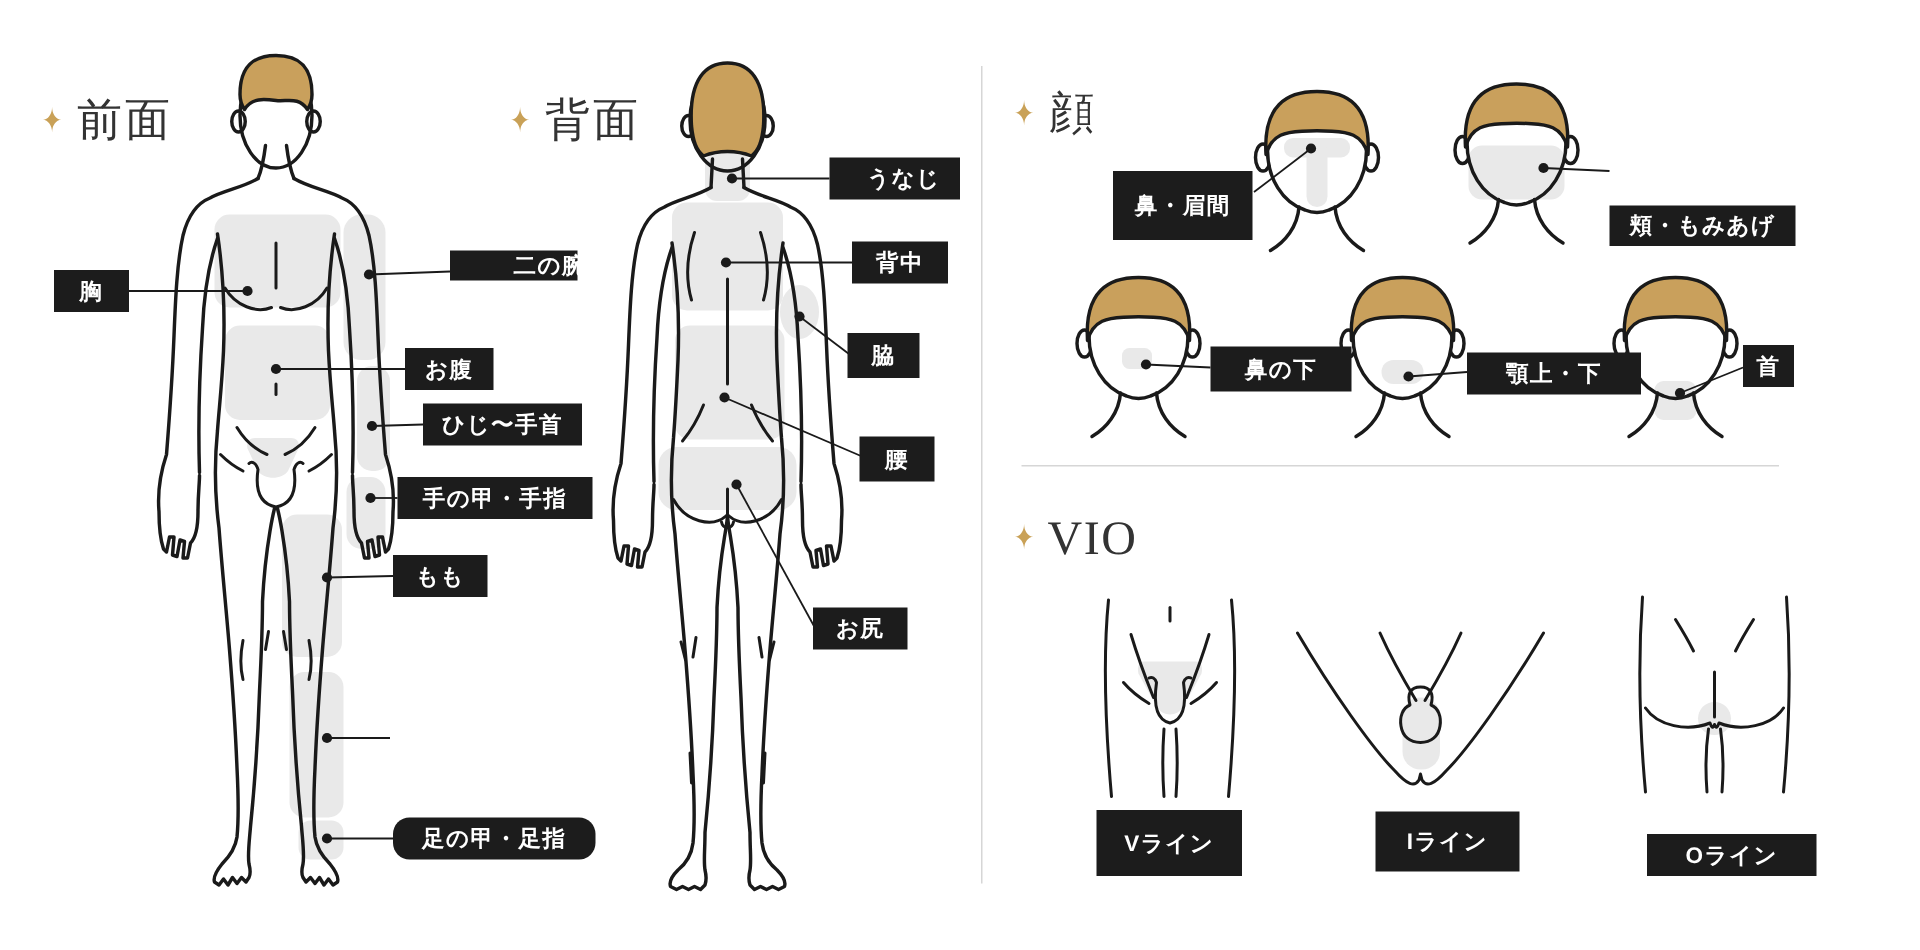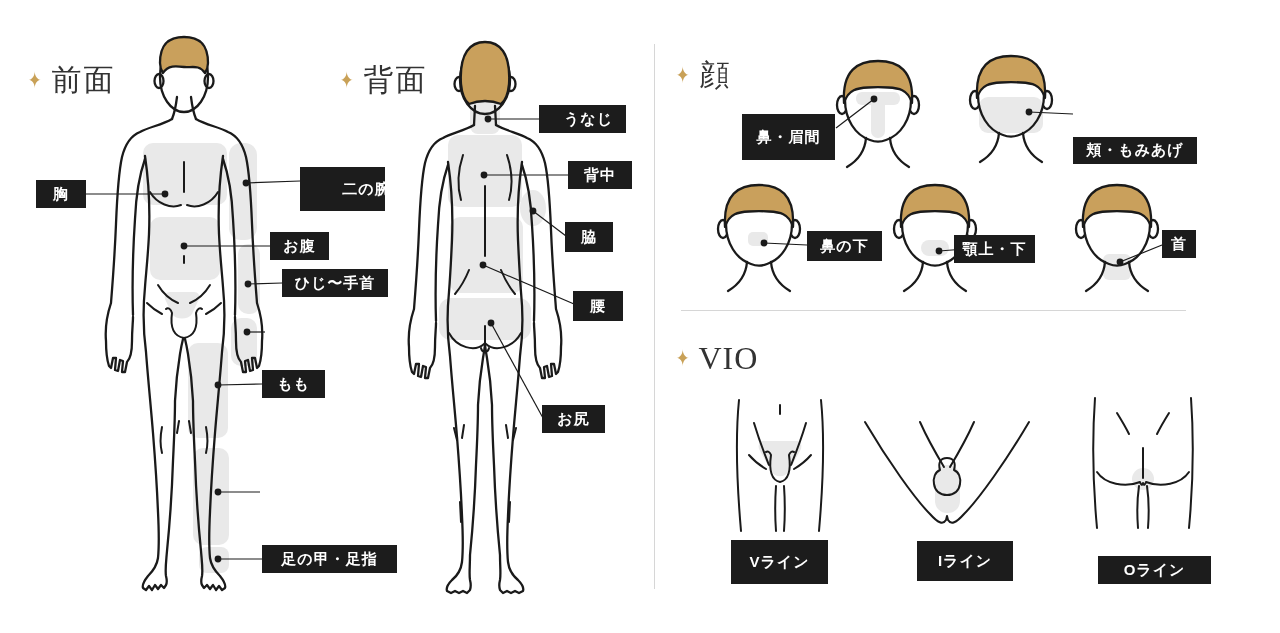--- a/index.html
+++ b/index.html
@@ -244,35 +244,36 @@
   <div class="section-title" style="left:676px;top:55px;">
     <span class="sparkle">✦</span>
     <span>顔</span>
   </div>
   <div class="section-title vio-title" style="left:676px;top:340px;">
     <span class="sparkle">✦</span>
     <span>VIO</span>
   </div>
 
   <div class="tag" style="left:36px;top:180px;width:50px;height:28px;">胸</div>
-  <div class="tag" style="left:300px;top:167px;width:85px;height:44px;padding-left:48px;">二の腕</div>
+  <div class="tag" style="left:300px;top:167px;width:85px;height:20px;padding-left:48px;">二の腕</div>
   <div class="tag" style="left:270px;top:232px;width:59px;height:28px;">お腹</div>
   <div class="tag" style="left:282px;top:269px;width:106px;height:28px;">ひじ〜手首</div>
+  <div class="tag" style="left:265px;top:318px;width:130px;height:28px;">手の甲・手指</div>
   <div class="tag" style="left:262px;top:370px;width:63px;height:28px;">もも</div>
-  <div class="tag" style="left:262px;top:545px;width:135px;height:28px;">足の甲・足指</div>
-
-  <div class="tag" style="left:539px;top:105px;width:87px;height:28px;padding-left:12px;">うなじ</div>
+  <div class="tag" style="left:262px;top:545px;width:135px;height:28px;border-radius:11px;">足の甲・足指</div>
+
+  <div class="tag" style="left:553px;top:105px;width:87px;height:28px;padding-left:12px;">うなじ</div>
   <div class="tag" style="left:568px;top:161px;width:64px;height:28px;">背中</div>
   <div class="tag" style="left:565px;top:222px;width:48px;height:30px;">脇</div>
   <div class="tag" style="left:573px;top:291px;width:50px;height:30px;">腰</div>
   <div class="tag" style="left:542px;top:405px;width:63px;height:28px;">お尻</div>
 
   <div class="tag" style="left:742px;top:114px;width:93px;height:46px;">鼻・眉間</div>
   <div class="tag" style="left:1073px;top:101px;width:124px;height:27px;margin-top:36px;">頬・もみあげ</div>
-  <div class="tag" style="left:807px;top:231px;width:75px;height:30px;">鼻の下</div>
-  <div class="tag" style="left:954px;top:235px;width:81px;height:28px;">顎上・下</div>
+  <div class="tag" style="left:807px;top:231px;width:94px;height:30px;">鼻の下</div>
+  <div class="tag" style="left:978px;top:235px;width:116px;height:28px;">顎上・下</div>
   <div class="tag" style="left:1162px;top:230px;width:34px;height:28px;">首</div>
 
   <div class="tag" style="left:731px;top:540px;width:97px;height:44px;">Vライン</div>
   <div class="tag" style="left:917px;top:541px;width:96px;height:40px;">Iライン</div>
   <div class="tag" style="left:1098px;top:556px;width:113px;height:28px;text-align:right;">Oライン</div>
 
 </div>
 
 </body></html>

